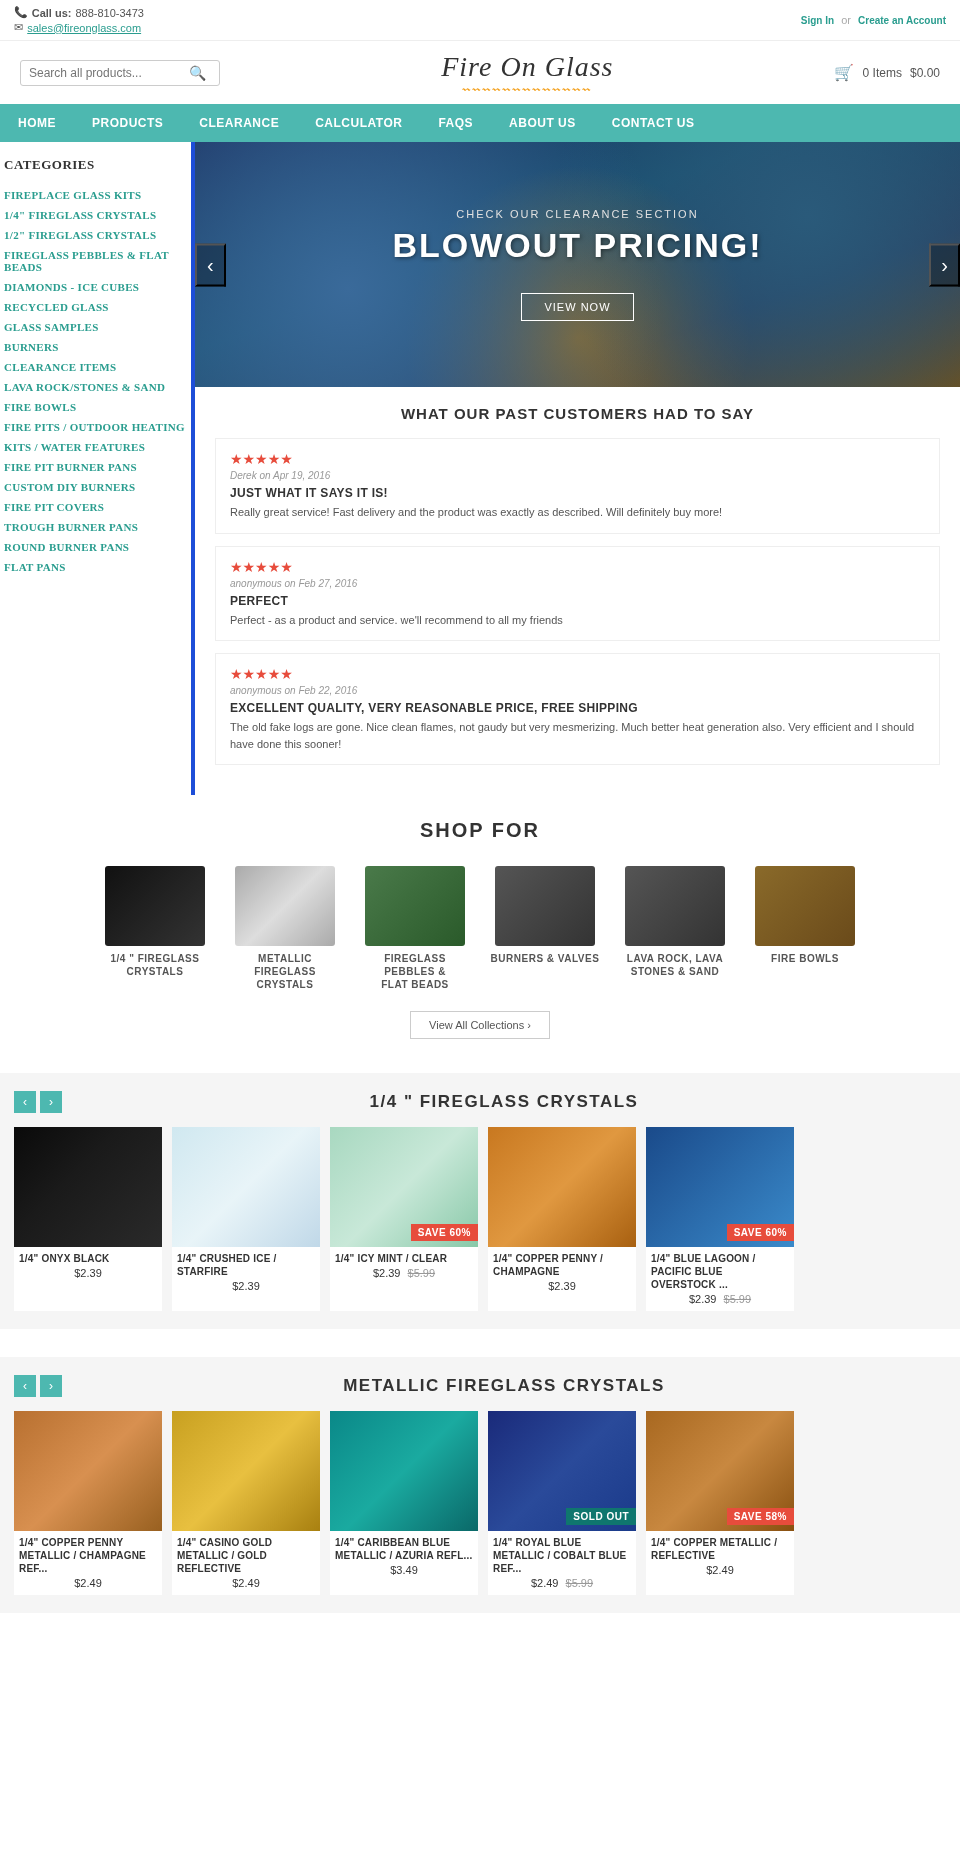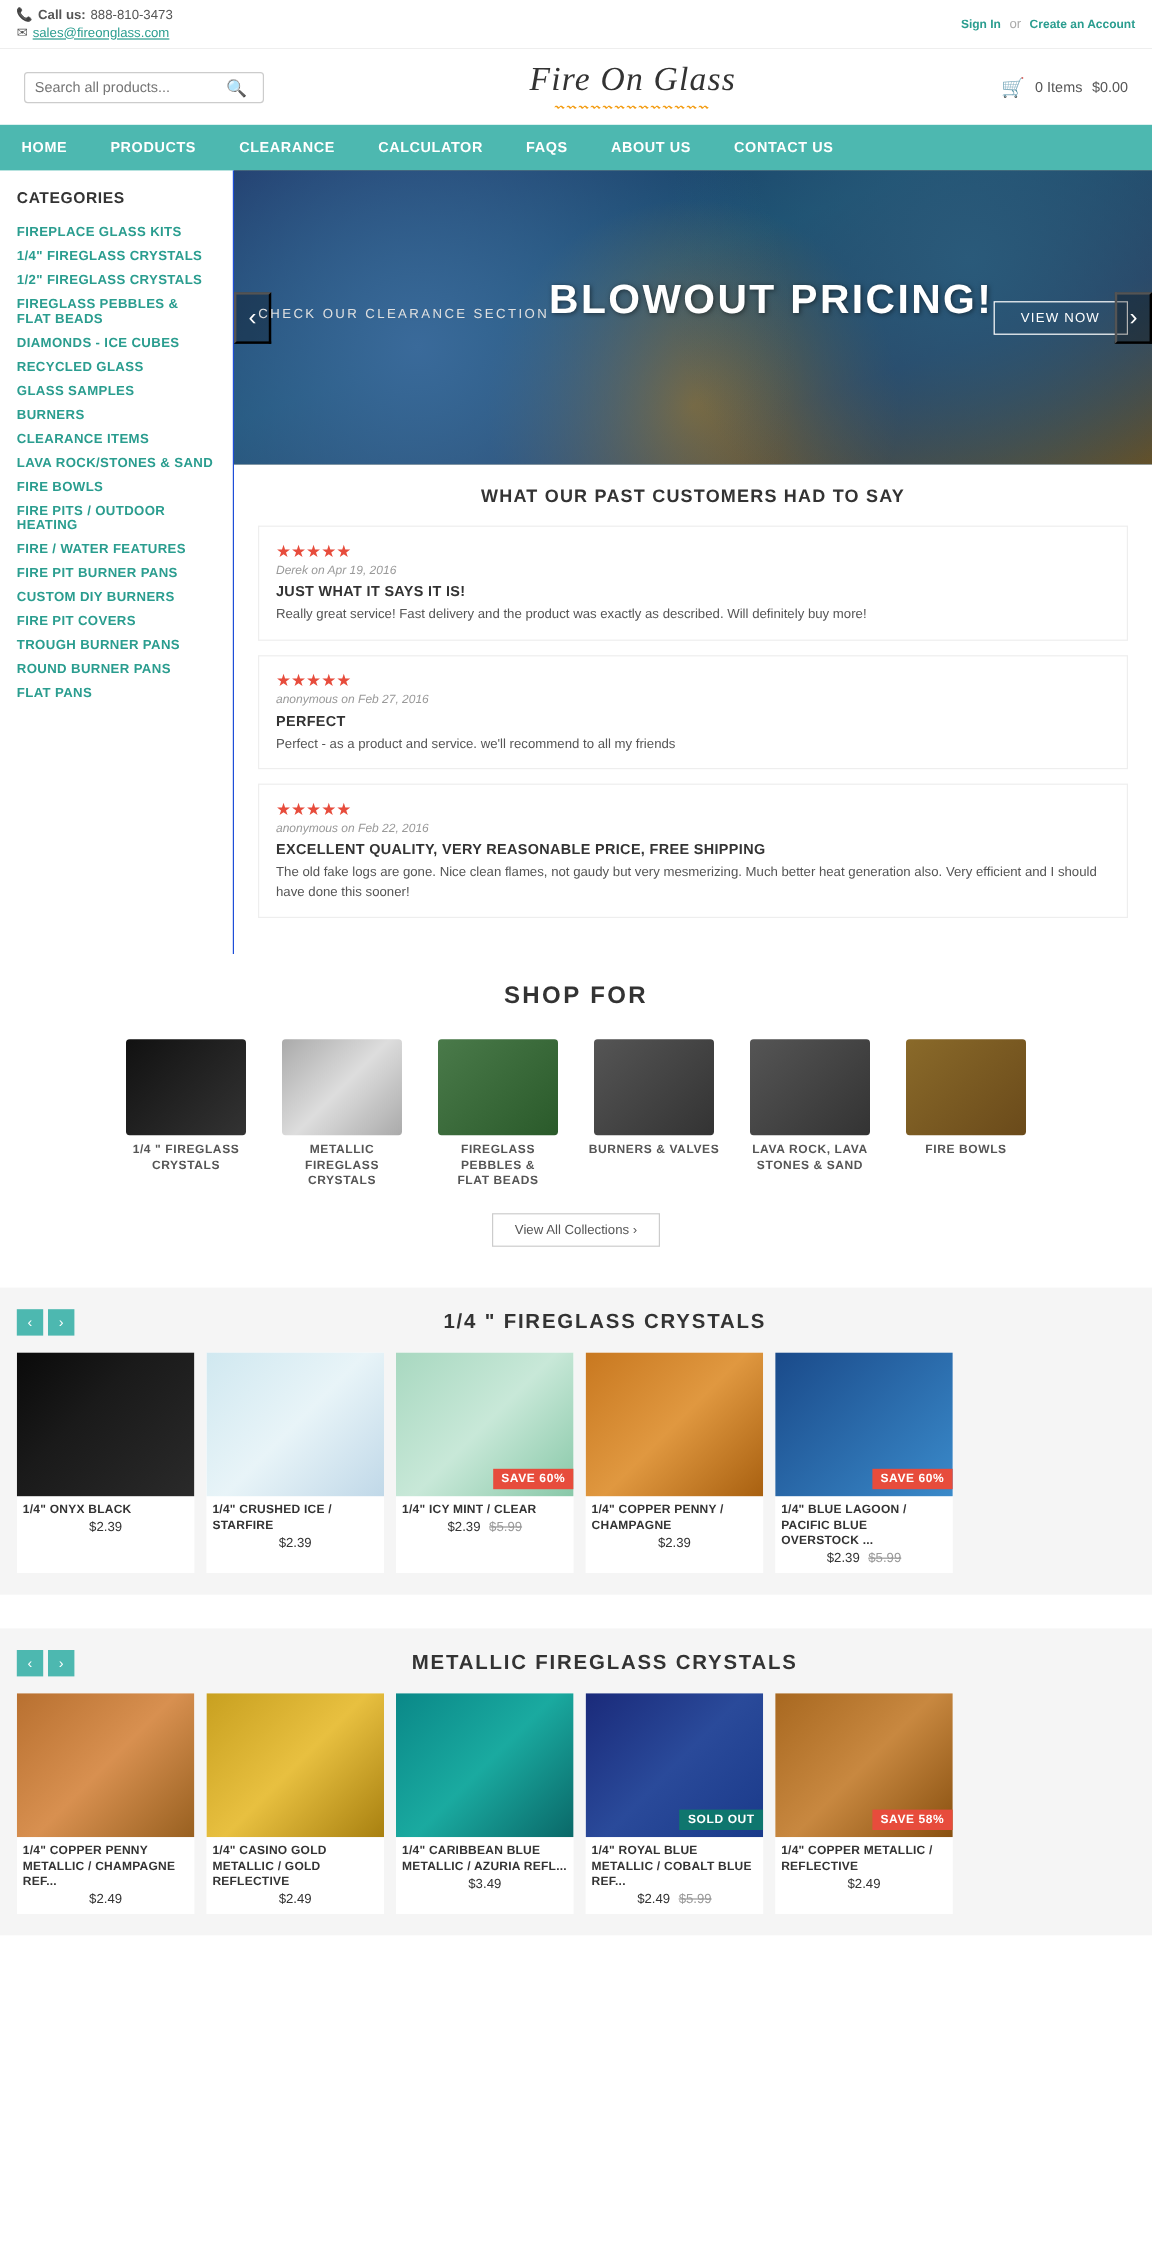--- a/index.html
+++ b/index.html
@@ -24,30 +24,30 @@
     .cart-icon { font-size: 16px; }
 
     
     .nav { background: #4db8b0; display: flex; align-items: center; padding: 0; }
     .nav a { color: #fff; text-decoration: none; padding: 12px 18px; font-size: 12px; font-weight: bold; letter-spacing: 0.5px; display: block; }
 
     
     .main-layout { display: flex; }
 
     
-    .sidebar { width: 195px; min-width: 195px; padding: 15px 14px; border-right: 1px solid #1d4ed8; }
+    .sidebar { width: 195px; min-width: 195px; padding: 15px 4px; border-right: 4px solid #1d4ed8; font-family: Liberation Serif, serif; }
     .sidebar-title { font-size: 13px; font-weight: bold; color: #333; margin-bottom: 12px; letter-spacing: 0.5px; }
     .sidebar a { display: block; color: #2a9d8f; text-decoration: none; font-size: 11px; padding: 4px 0; font-weight: bold; letter-spacing: 0.3px; }
 
     
     .content { flex: 1; }
 
     
     .hero { position: relative; overflow: hidden; background: #1a3a4a; height: 245px; }
-    .hero-overlay { position: absolute; inset: 0; display: flex; flex-direction: row; align-items: center; justify-content: center; }
+    .hero-overlay { position: absolute; inset: 0; display: flex; flex-direction: column; align-items: center; justify-content: center; }
     .hero-sub { color: #e0e0e0; font-size: 11px; letter-spacing: 2px; margin-bottom: 6px; text-align: center; }
     .hero-title { color: #fff; font-size: 34px; font-weight: bold; letter-spacing: 2px; text-align: center; margin-bottom: 28px; text-shadow: 1px 1px 4px rgba(0,0,0,0.5); }
     .hero-btn { border: 1px solid #fff; color: #fff; background: transparent; padding: 7px 22px; font-size: 11px; letter-spacing: 1px; cursor: pointer; }
     .hero-arrow { position: absolute; top: 50%; transform: translateY(-50%); color: #fff; font-size: 20px; cursor: pointer; background: rgba(0,0,0,0.3); padding: 8px 10px; }
     .hero-arrow.left { left: 0; }
     .hero-arrow.right { right: 0; }
 
     
     .reviews-section { padding: 18px 20px; }
     .reviews-title { text-align: center; font-size: 15px; font-weight: bold; letter-spacing: 1px; color: #333; margin-bottom: 16px; }
@@ -169,21 +169,21 @@
     <a href="#">1/2" FIREGLASS CRYSTALS</a>
     <a href="#">FIREGLASS PEBBLES &amp; FLAT BEADS</a>
     <a href="#">DIAMONDS - ICE CUBES</a>
     <a href="#">RECYCLED GLASS</a>
     <a href="#">GLASS SAMPLES</a>
     <a href="#">BURNERS</a>
     <a href="#">CLEARANCE ITEMS</a>
     <a href="#">LAVA ROCK/STONES &amp; SAND</a>
     <a href="#">FIRE BOWLS</a>
     <a href="#">FIRE PITS / OUTDOOR HEATING</a>
-    <a href="#">FIRE / WATER FEATURES</a>
+    <a href="#">KITS / WATER FEATURES</a>
     <a href="#">FIRE PIT BURNER PANS</a>
     <a href="#">CUSTOM DIY BURNERS</a>
     <a href="#">FIRE PIT COVERS</a>
     <a href="#">TROUGH BURNER PANS</a>
     <a href="#">ROUND BURNER PANS</a>
     <a href="#">FLAT PANS</a>
   </aside>
 
   <div class="content">
 

